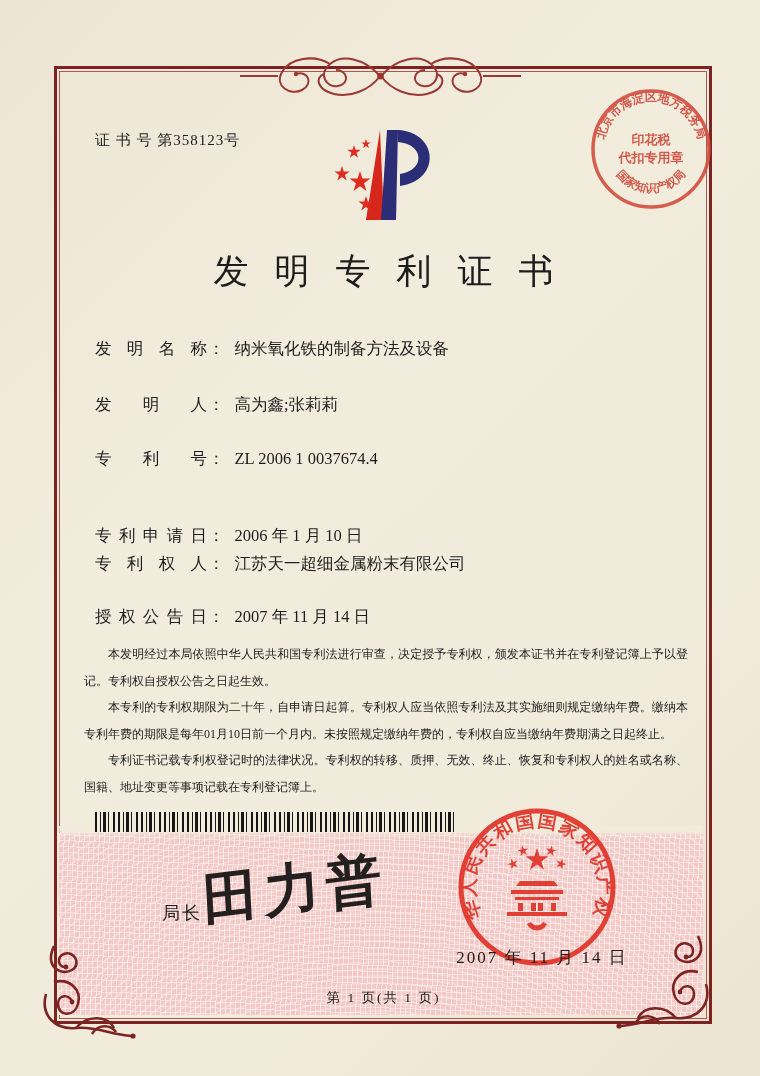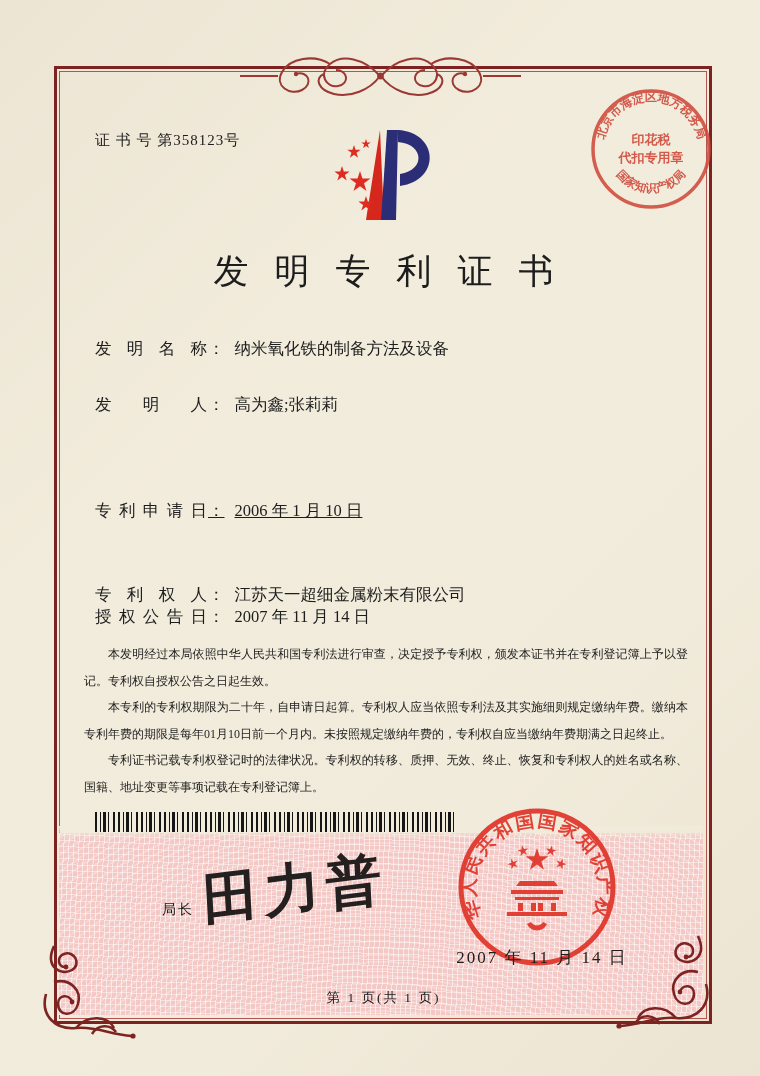--- a/index.html
+++ b/index.html
@@ -10,21 +10,21 @@
   }
   .frame-outer{position:absolute;left:54px;top:66px;width:652px;height:952px;border:3px solid #7c2220;}
   .frame-inner{position:absolute;left:2px;top:2px;right:2px;bottom:2px;border:1px solid #b25551;}
   .cert-number{position:absolute;left:95px;top:131px;font-size:15px;letter-spacing:1px;}
   .logo{position:absolute;left:330px;top:122px;}
   .tax-stamp{position:absolute;left:586px;top:84px;opacity:.88;}
   .page-title{position:absolute;left:0;right:0;top:248px;text-align:center;font-size:35px;font-weight:normal;letter-spacing:26px;padding-left:26px;}
   .field-row{position:absolute;left:95px;font-size:16.5px;white-space:nowrap;}
   .field-label{display:inline-block;width:112px;text-align:justify;text-align-last:justify;}
   .field-colon{margin:0 10px 0 1px;}
-  .row0{top:338px;} .row1{top:394px;} .row2{top:448px;} .row3{top:500px;text-decoration:underline;} .row4{top:553px;margin-top:31px;} .row5{top:606px;}
+  .row0{top:338px;} .row1{top:394px;} .row2{top:448px;} .row3{top:525px;} .row4{top:553px;} .row5{top:606px;}
   .body-text{position:absolute;left:84px;top:641px;width:604px;font-size:12px;line-height:26.5px;text-align:justify;}
   .body-text p{margin:0;text-indent:2em;}
   .barcode{
     position:absolute;left:95px;top:812px;width:362px;height:20px;
     background-image:repeating-linear-gradient(90deg,
       #161616 0 2px,transparent 2px 5px,
       #161616 5px 6px,transparent 6px 8px,
       #161616 8px 11px,transparent 11px 13px,
       #161616 13px 14px,transparent 14px 18px,
       #161616 18px 20px,transparent 20px 23px);
@@ -32,21 +32,21 @@
   .security-band{
     position:absolute;left:59px;top:833px;width:644px;height:182px;
     background-color:#f3c8c5;
     background-image:
       repeating-linear-gradient(93deg,rgba(255,255,255,.55) 0 1px,rgba(255,255,255,0) 1px 5px),
       repeating-linear-gradient(2deg,rgba(255,255,255,.45) 0 1px,rgba(255,255,255,0) 1px 6px),
       repeating-radial-gradient(circle at 50% 260%,rgba(255,255,255,.25) 0 2px,rgba(255,255,255,0) 2px 7px);
   }
   .band-fade{position:absolute;left:59px;top:826px;width:644px;height:14px;
     background:linear-gradient(180deg,#f1ebdb 0%,rgba(241,235,219,0) 100%);}
-  .director-label{position:absolute;left:162px;top:901px;font-size:14px;letter-spacing:2px;}
+  .director-label{position:absolute;left:162px;top:901px;font-size:18px;letter-spacing:2px;}
   .director-signature{position:absolute;left:202px;top:852px;font-size:56px;font-weight:bold;
     font-family:"DejaVu Serif","Liberation Serif",serif;transform:rotate(-7deg) skewX(-4deg);
     letter-spacing:6px;color:#23201f;}
   .office-seal{position:absolute;left:454px;top:804px;opacity:.93;}
   .issue-date{position:absolute;left:452px;top:946px;width:180px;text-align:center;font-size:17px;letter-spacing:2px;}
   .page-footer{position:absolute;left:0;right:0;top:989px;text-align:center;font-size:13.5px;letter-spacing:2px;}
   .top-ornament{position:absolute;left:238px;top:46px;}
   .flourish-bl{position:absolute;left:36px;top:942px;}
   .flourish-br{position:absolute;left:612px;top:932px;transform:scaleX(-1);}
   svg text{font-family:"Liberation Serif","DejaVu Serif",serif;}
@@ -111,20 +111,23 @@
     <text x="65" y="78" text-anchor="middle" font-size="13" fill="#cf4537" font-weight="bold">代扣专用章</text>
   </svg>
 
   <div class="page-title">发明专利证书</div>
 
   <div class="field-row row0">
     <span class="field-label">发明名称</span><span class="field-colon">：</span><span class="field-value">纳米氧化铁的制备方法及设备</span>
   </div>
   <div class="field-row row1">
     <span class="field-label">发明人</span><span class="field-colon">：</span><span class="field-value">高为鑫;张莉莉</span>
+  </div>
+  <div class="field-row row2">
+    <span class="field-label">专利号</span><span class="field-colon">：</span><span class="field-value">ZL 2006 1 0037674.4</span>
   </div>
   <div class="field-row row3">
     <span class="field-label">专利申请日</span><span class="field-colon">：</span><span class="field-value">2006 年 1 月 10 日</span>
   </div>
   <div class="field-row row4">
     <span class="field-label">专利权人</span><span class="field-colon">：</span><span class="field-value">江苏天一超细金属粉末有限公司</span>
   </div>
   <div class="field-row row5">
     <span class="field-label">授权公告日</span><span class="field-colon">：</span><span class="field-value">2007 年 11 月 14 日</span>
   </div>

